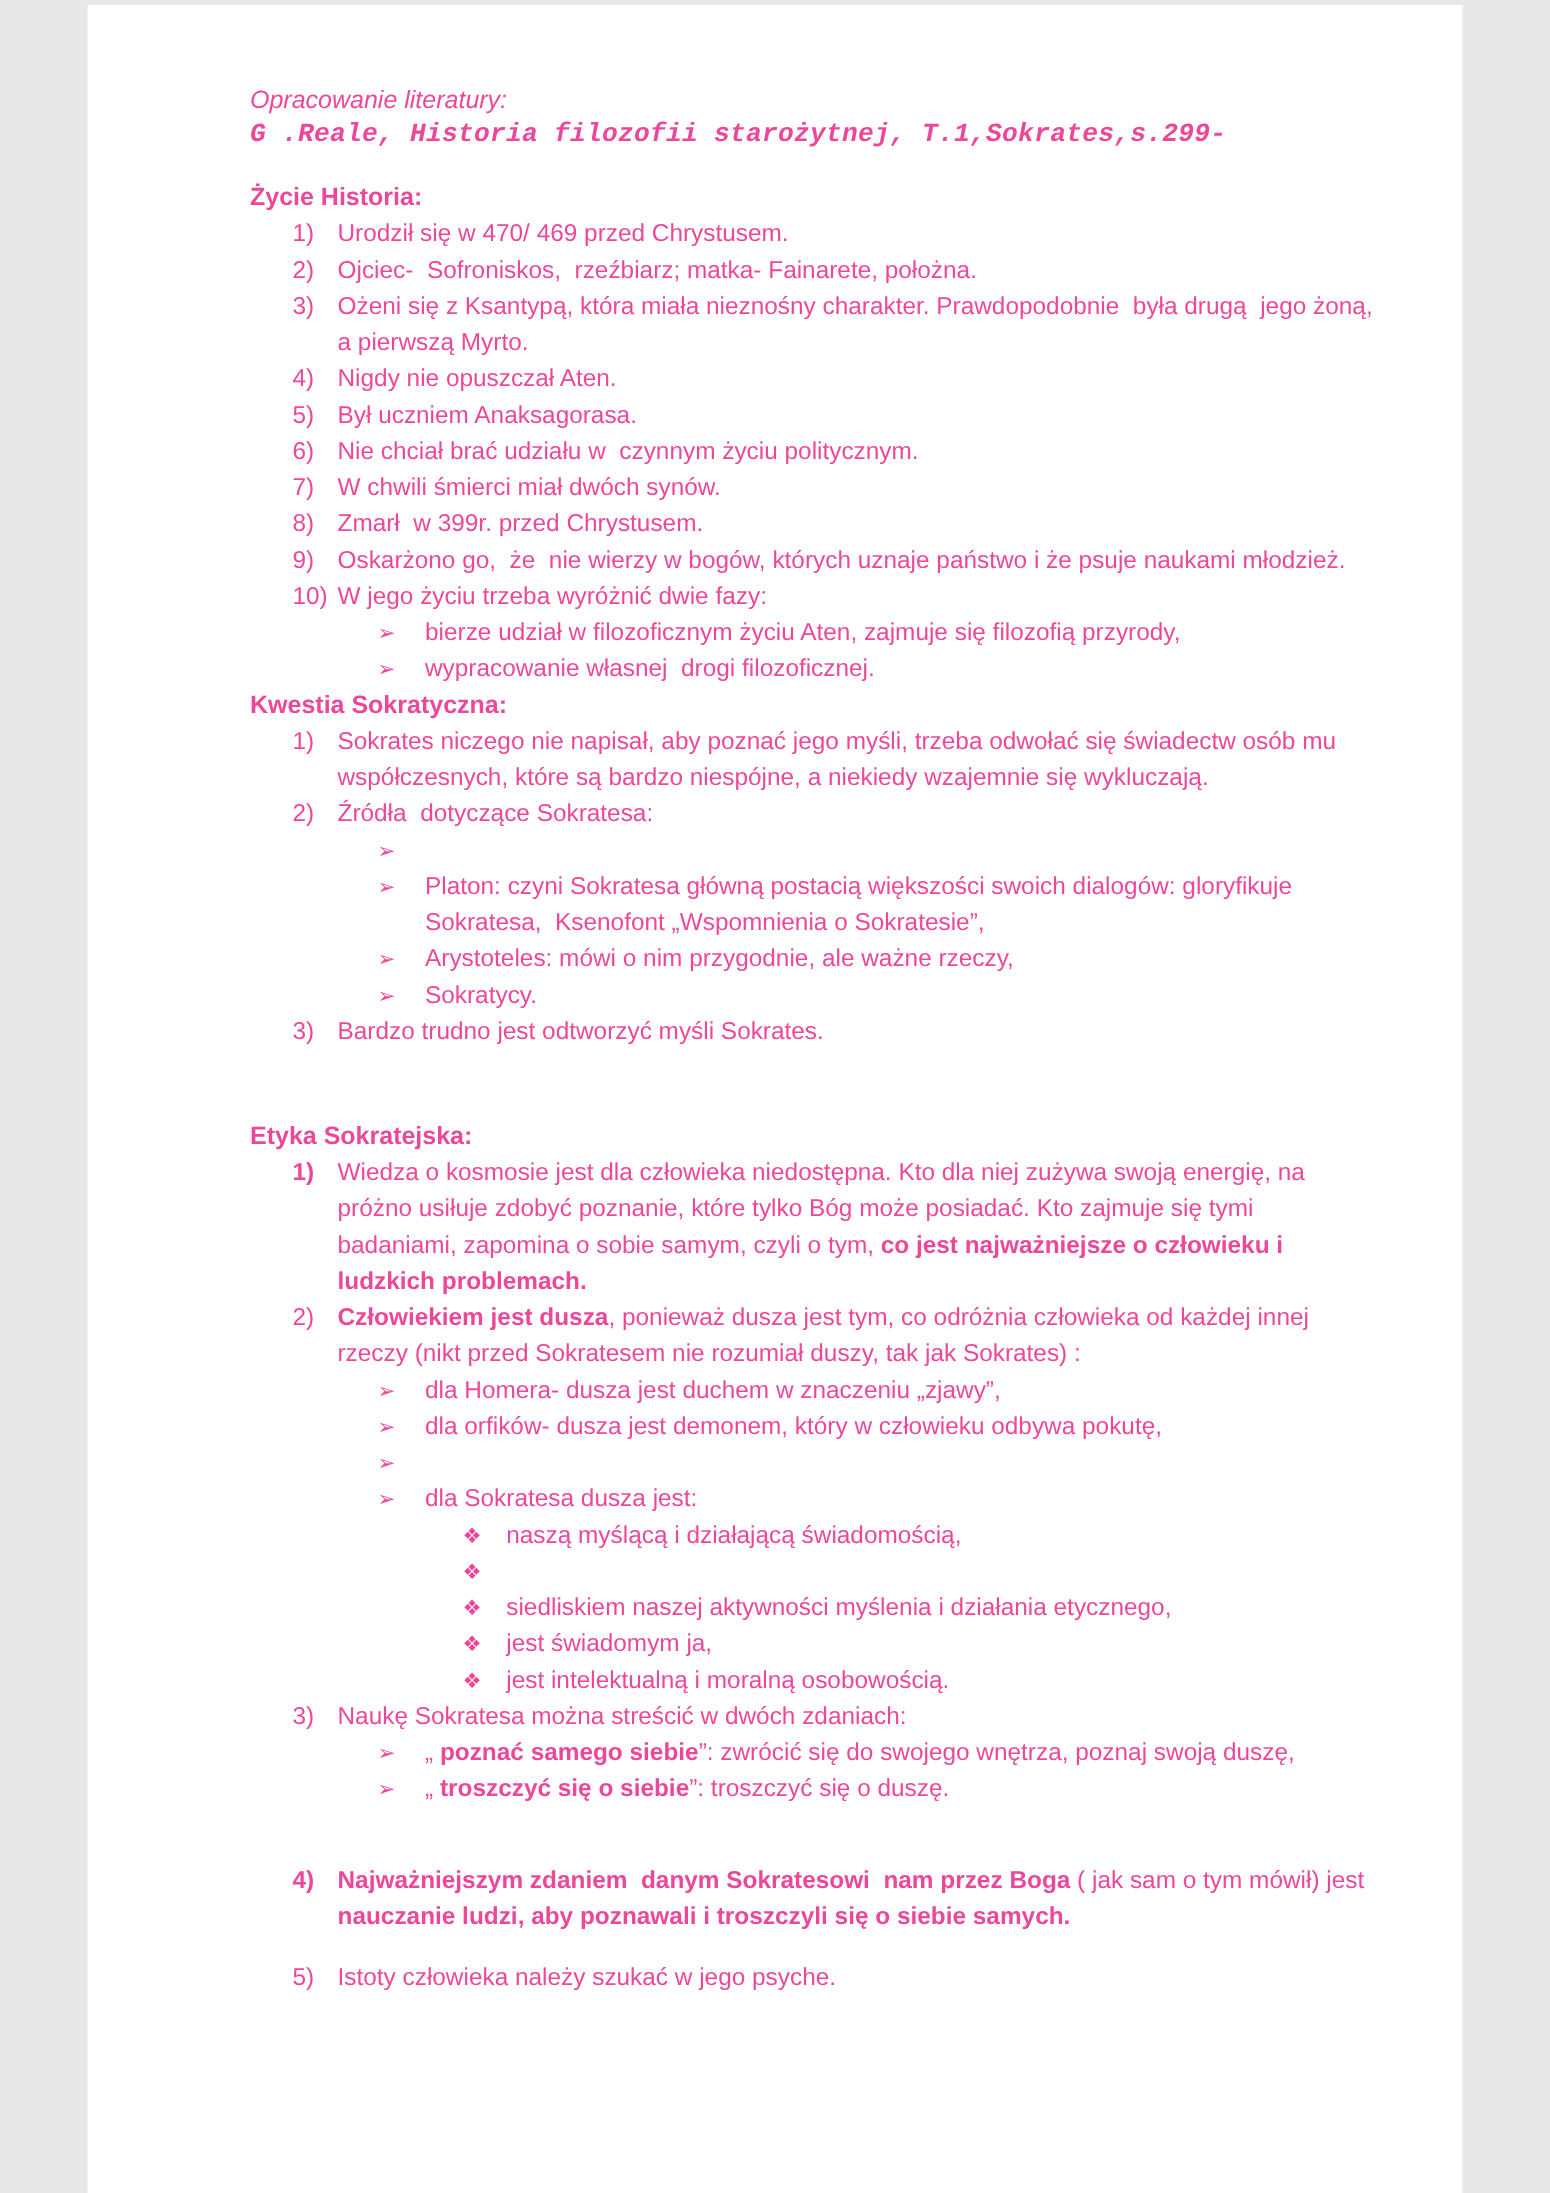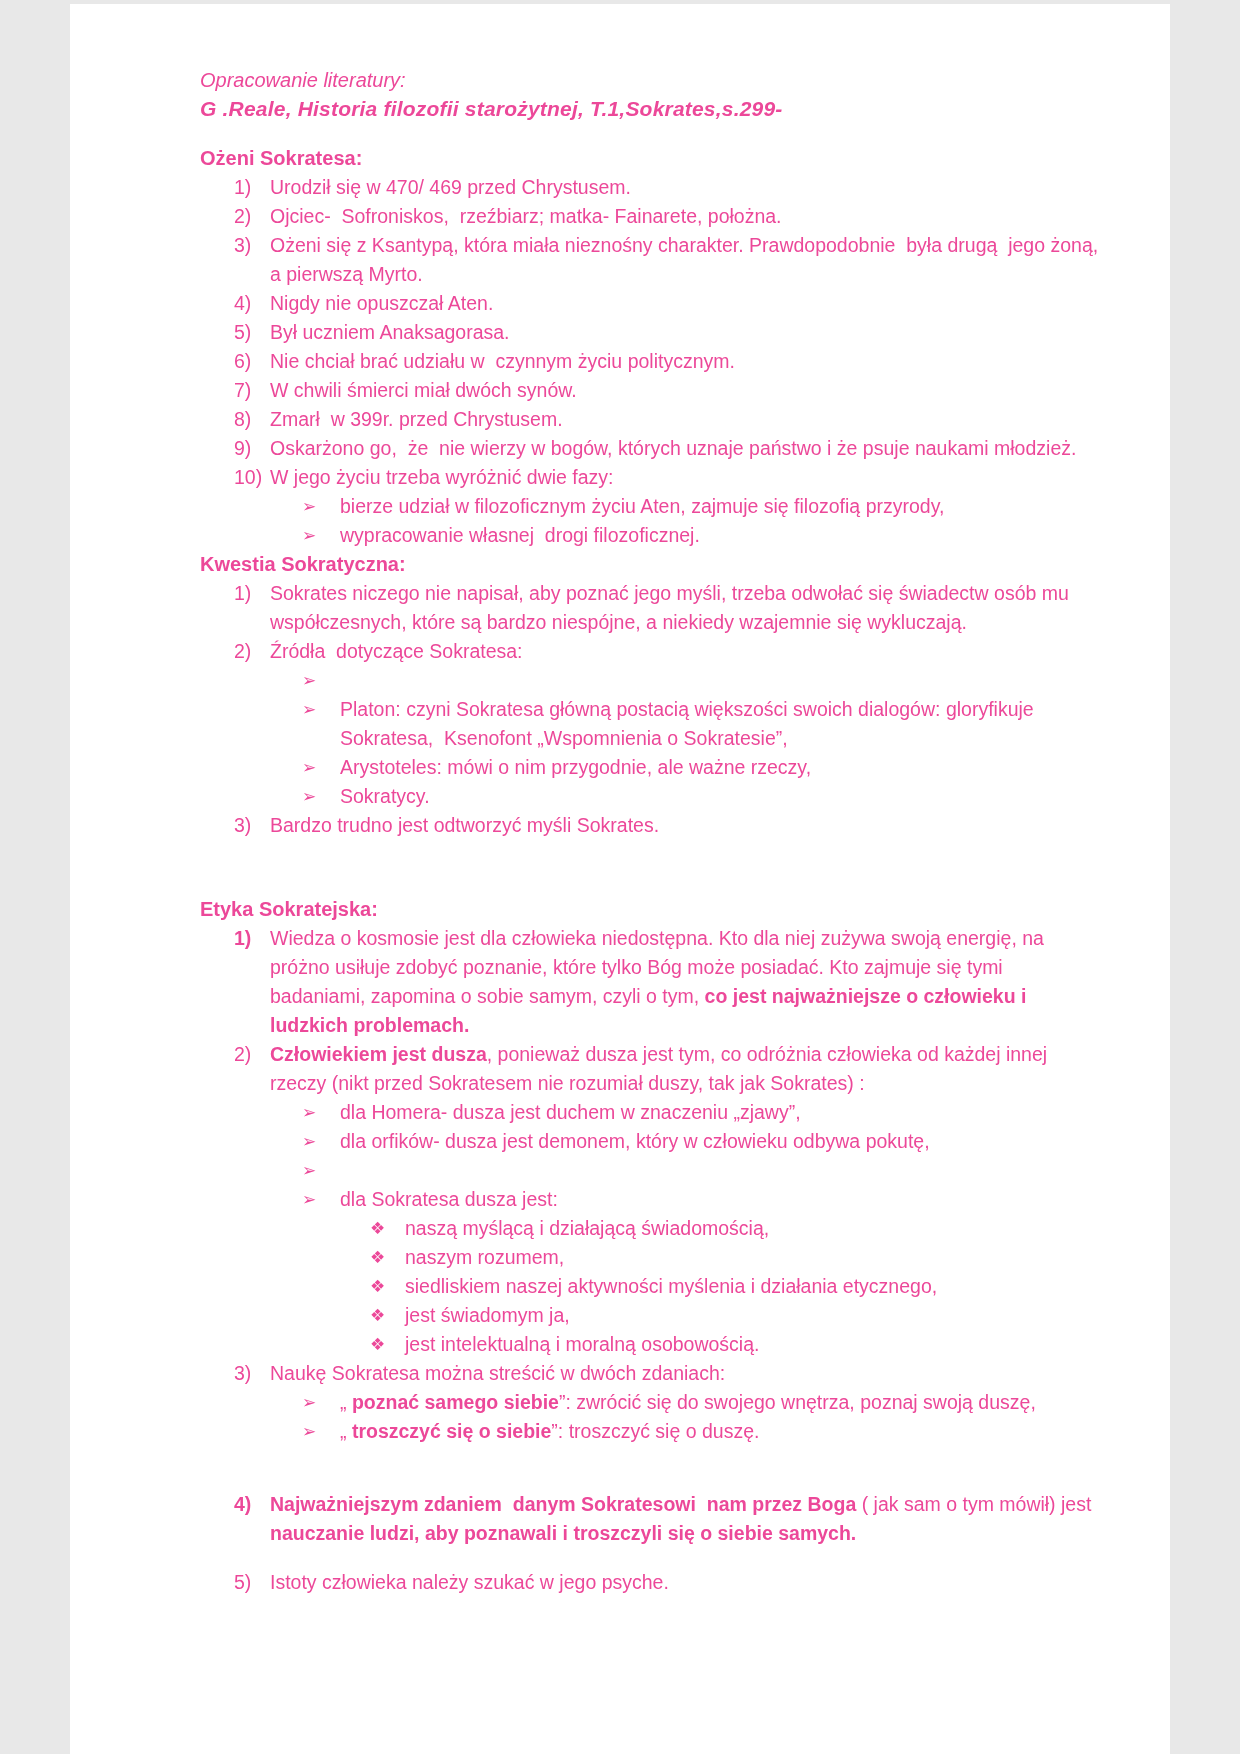--- a/index.html
+++ b/index.html
@@ -4,21 +4,21 @@
 <style>
   html,body{margin:0;padding:0;background:#e8e8e8;}
   .page{
     width:1100px;height:1754px;background:#ffffff;position:relative;
     font-family:"Liberation Sans",sans-serif;color:#ec4899;overflow:hidden;
     margin:4px auto;
   }
   .content{position:absolute;left:130px;top:62px;width:900px;}
   .h-italic{font-style:italic;font-size:20px;line-height:28px;}
   .h-cite{
-    font-family:Liberation Sans, sans-serif;font-weight:bold;font-style:italic;
+    font-family:Liberation Mono, monospace;font-weight:bold;font-style:italic;
     font-size:21px;line-height:30px;margin-bottom:20px;letter-spacing:.2px;
   }
   .sec-heading{font-weight:bold;font-size:20px;line-height:29px;white-space:pre-wrap;}
   .li{display:flex;font-size:19.5px;line-height:29px;}
   .li .num{flex:0 0 36px;white-space:pre;}
   .li .txt{flex:1;white-space:pre-wrap;}
   .lvl0{padding-left:34px;}
   .lvl1{padding-left:102px;}
   .lvl1 .bullet{flex:0 0 38px;font-size:17px;}
   .lvl2{padding-left:170px;}
@@ -32,21 +32,21 @@
 </style>
 </head>
 <body>
 
 <div class="page">
   <div class="content">
 
     <div class="h-italic">Opracowanie literatury:</div>
     <div class="h-cite">G .Reale, Historia filozofii starożytnej, T.1,Sokrates,s.299-</div>
 
-    <div class="sec-heading">Ożeni Sokratesa:</div>
+    <div class="sec-heading">Życie Historia:</div>
 
     <div class="li lvl0">
       <span class="num">1)</span>
       <span class="txt">Urodził się w 470/ 469 przed Chrystusem.</span>
     </div>
     <div class="li lvl0">
       <span class="num">2)</span>
       <span class="txt">Ojciec-  Sofroniskos,  rzeźbiarz; matka- Fainarete, położna.</span>
     </div>
     <div class="li lvl0">
@@ -146,21 +146,20 @@
     <div class="li lvl1">
       <span class="bullet">➢</span>
       <span class="txt">dla Sokratesa dusza jest:</span>
     </div>
     <div class="li lvl2">
       <span class="bullet">❖</span>
       <span class="txt">naszą myślącą i działającą świadomością,</span>
     </div>
     <div class="li lvl2">
       <span class="bullet">❖</span>
-      <span class="txt">naszym rozumem,</span>
     </div>
     <div class="li lvl2">
       <span class="bullet">❖</span>
       <span class="txt">siedliskiem naszej aktywności myślenia i działania etycznego,</span>
     </div>
     <div class="li lvl2">
       <span class="bullet">❖</span>
       <span class="txt">jest świadomym ja,</span>
     </div>
     <div class="li lvl2">

